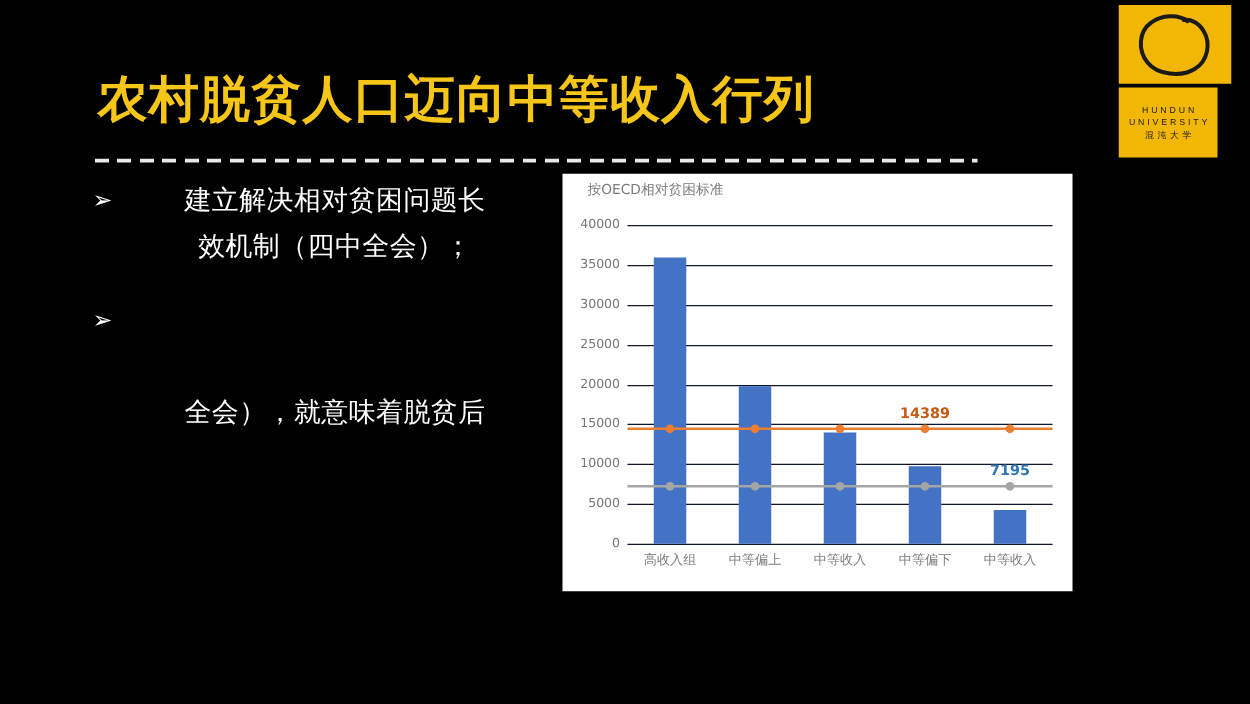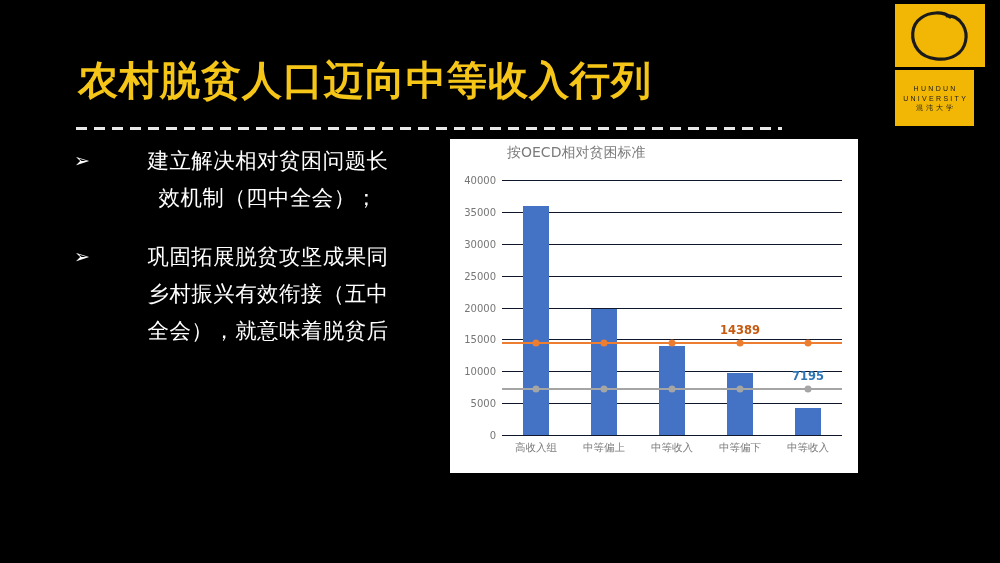--- a/index.html
+++ b/index.html
@@ -129,25 +129,24 @@
     top: 139px;
     width: 408px;
     height: 334px;
     background: #ffffff;
     box-sizing: border-box;
   }
   #chart-title {
     position: absolute;
     left: 20px;
     top: 5px;
-    font-size: 14px;
+    font-size: 11px;
     color: #7b7b7b;
     font-family: "DejaVu Sans", sans-serif;
     white-space: nowrap;
-    margin-left: 37px;
   }
   #chart-legend {
     position: absolute;
     left: 70px;
     top: 30px;
     width: 330px;
     display: flex;
     justify-content: flex-end;
     align-items: center;
     gap: 16px;
@@ -260,22 +259,22 @@
     <div class="bullet">
       <span class="bullet-marker">➢</span>
       <span class="bullet-text">
         <span>建立解决相对贫困问题长</span><br>
         <span>效机制（四中全会）；</span>
       </span>
     </div>
     <div class="bullet">
       <span class="bullet-marker">➢</span>
       <span class="bullet-text">
-        <span>巩固拓展脱贫攻坚成果同</span><br>
-        <span>乡村振兴有效衔接（五中</span><br>
+        <br>
+        <br>
         <span>全会），就意味着脱贫后</span><br>
       </span>
     </div>
   </div>
 
   <div id="chart-panel">
     <div id="chart-title">按OECD相对贫困标准</div>
     <div id="plot">
         <div class="gridline" style="top: 255px;">
           <span class="ytick">0</span>

